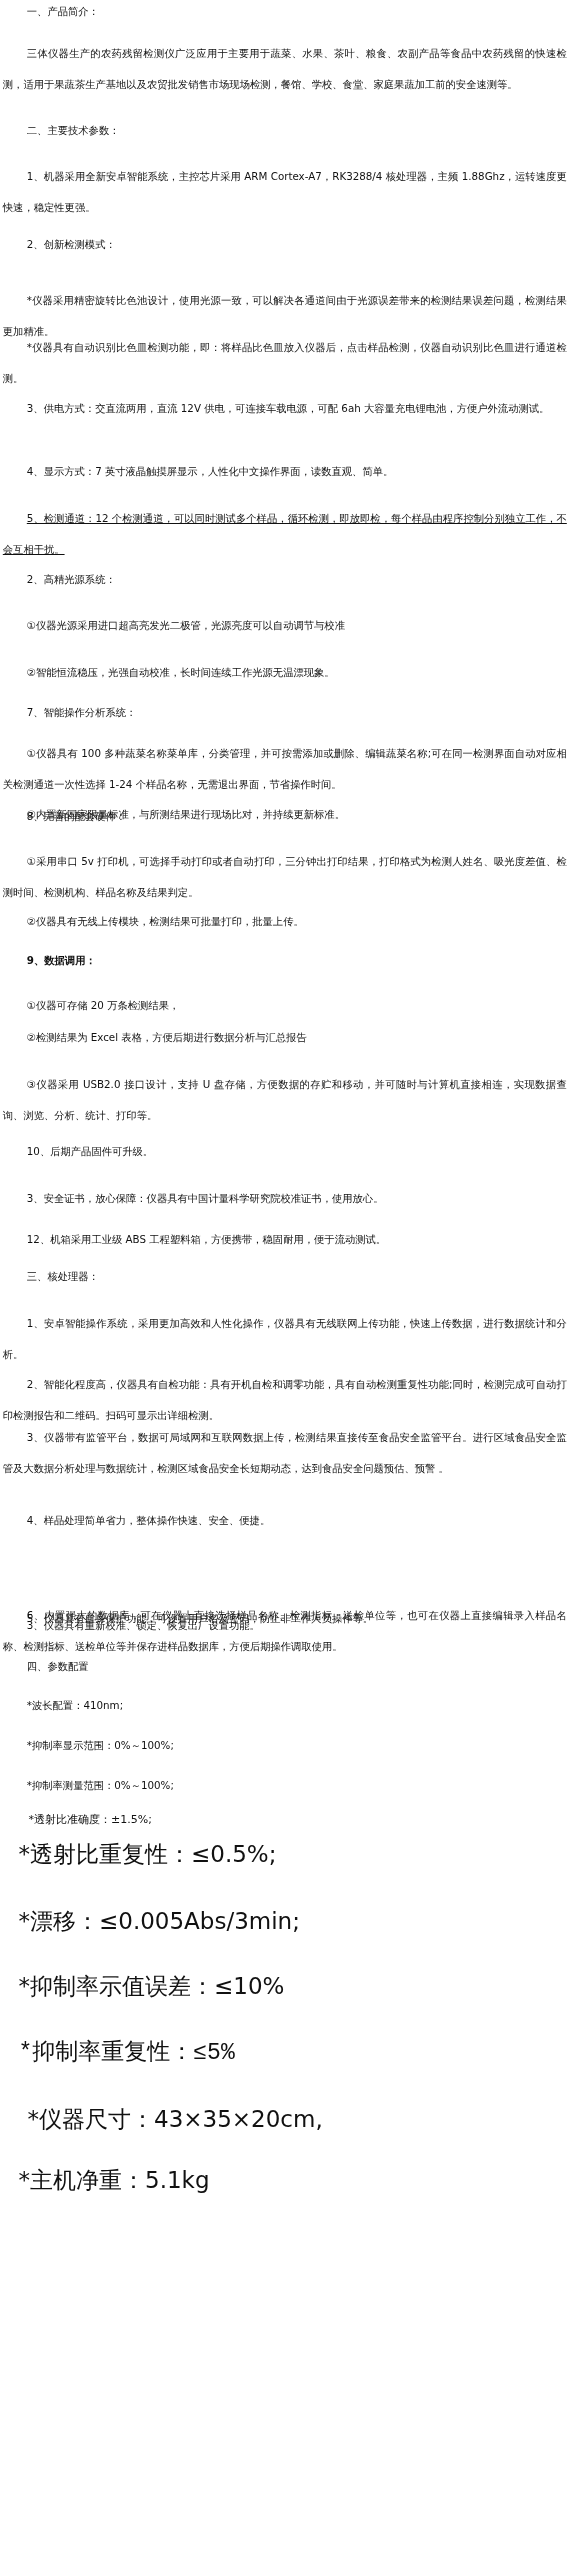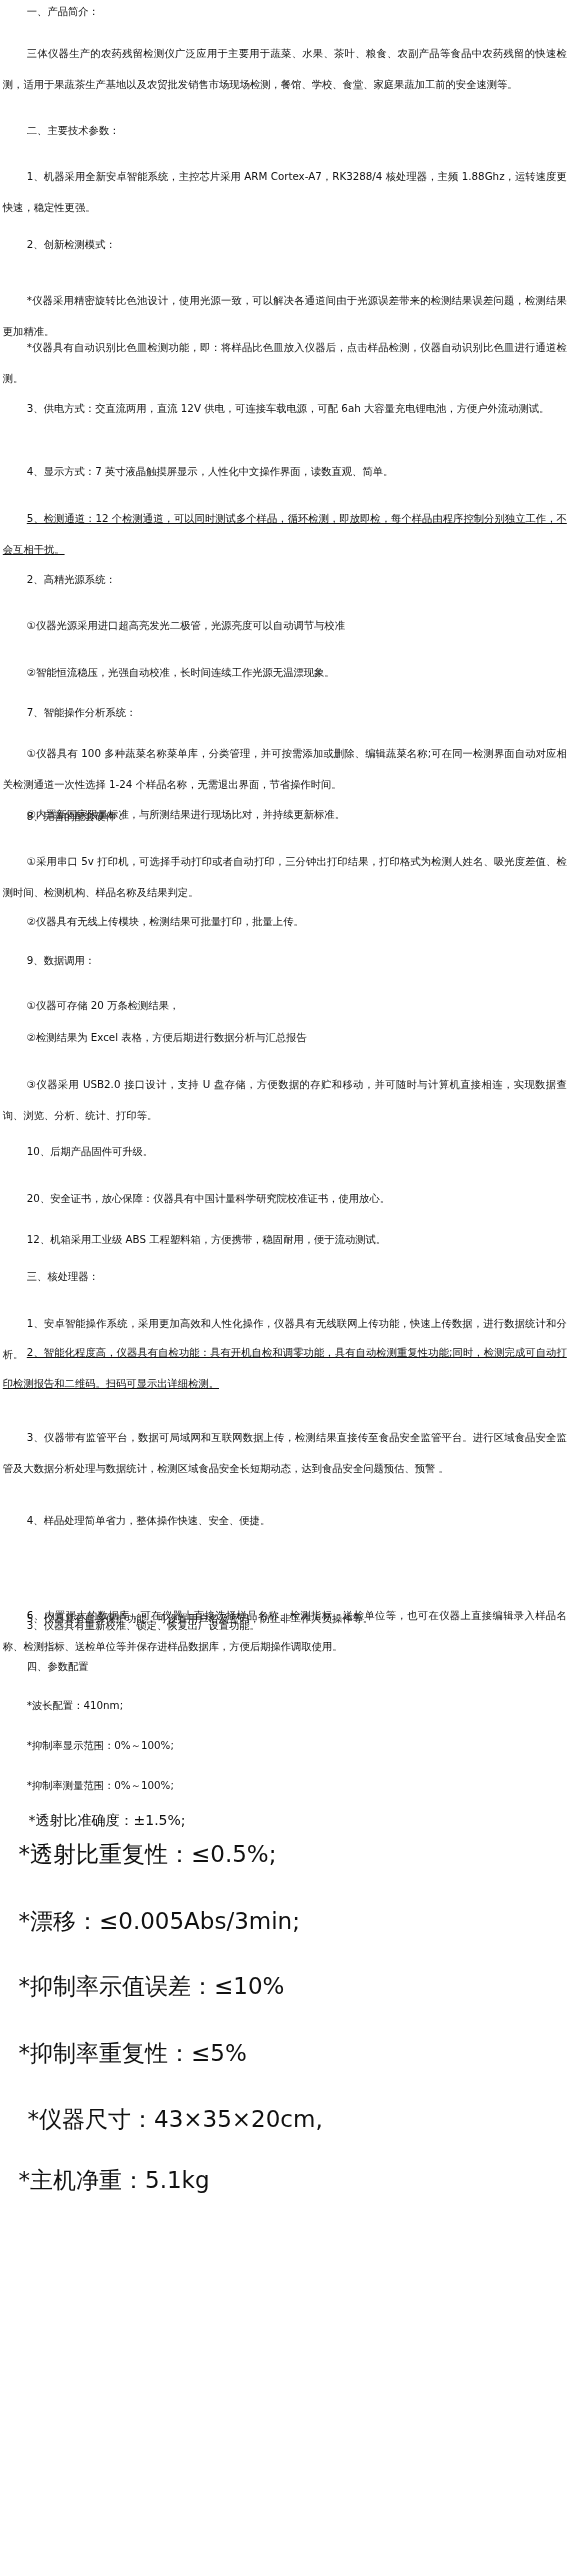--- a/index.html
+++ b/index.html
@@ -7,21 +7,21 @@
     width: 570px; height: 2576px; position: relative; overflow: hidden;
     color: #111111;
     font-family: "DejaVu Sans", "Liberation Sans", sans-serif;
   }
   .doc { position: absolute; left: 0; top: 0; width: 570px; }
   .p {
     position: absolute; left: 2.8px; width: 564px;
     font-size: 10.3px; line-height: 31px; letter-spacing: 0px;
     text-align: justify; text-indent: 24px; margin: 0;
   }
-  .small { position: absolute; left: 28.5px; font-size: 14px; line-height: 14.2px; margin: 0; }
+  .small { position: absolute; left: 28.5px; font-size: 11px; line-height: 14.2px; margin: 0; }
   .big { position: absolute; left: 18.5px; font-size: 23px; line-height: 26px; margin: 0; color: #111; }
 </style>
 </head>
 <body>
 
 <div class="doc">
   <p class="p" style="top:-4.3px;">一、产品简介：</p>
   <p class="p" style="top:38px; line-height:31px;">三体仪器生产的农药残留检测仪广泛应用于主要用于蔬菜、水果、茶叶、粮食、农副产品等食品中农药残留的快速检测，适用于果蔬茶生产基地以及农贸批发销售市场现场检测，餐馆、学校、食堂、家庭果蔬加工前的安全速测等。</p>
 
   <p class="p" style="top:115px;">二、主要技术参数：</p>
@@ -35,43 +35,43 @@
   <p class="p" style="top:564px;">2、高精光源系统：</p>
   <p class="p" style="top:610px;">①仪器光源采用进口超高亮发光二极管，光源亮度可以自动调节与校准</p>
   <p class="p" style="top:657px;">②智能恒流稳压，光强自动校准，长时间连续工作光源无温漂现象。</p>
   <p class="p" style="top:697px;">7、智能操作分析系统：</p>
   <p class="p" style="top:738px;">①仪器具有 100 多种蔬菜名称菜单库，分类管理，并可按需添加或删除、编辑蔬菜名称;可在同一检测界面自动对应相关检测通道一次性选择 1-24 个样品名称，无需退出界面，节省操作时间。</p>
   <p class="p" style="top:799px;">②内置新国家限量标准，与所测结果进行现场比对，并持续更新标准。</p>
   <p class="p" style="top:796px;"></p>
   <p class="p" style="top:801px;">8、完善的配套硬件：</p>
   <p class="p" style="top:846px;">①采用串口 5v 打印机，可选择手动打印或者自动打印，三分钟出打印结果，打印格式为检测人姓名、吸光度差值、检测时间、检测机构、样品名称及结果判定。</p>
   <p class="p" style="top:906px;">②仪器具有无线上传模块，检测结果可批量打印，批量上传。</p>
-  <p class="p" style="top:945px;">9、数据调用：</p>
+  <p class="p" style="top:945px;font-weight:bold;">9、数据调用：</p>
   <p class="p" style="top:990px;">①仪器可存储 20 万条检测结果，</p>
   <p class="p" style="top:1022px;">②检测结果为 Excel 表格，方便后期进行数据分析与汇总报告</p>
   <p class="p" style="top:1069px;">③仪器采用 USB2.0 接口设计，支持 U 盘存储，方便数据的存贮和移动，并可随时与计算机直接相连，实现数据查询、浏览、分析、统计、打印等。</p>
   <p class="p" style="top:1136px;">10、后期产品固件可升级。</p>
-  <p class="p" style="top:1183px;">20、安全证书，放心保障：仪器具有中国计量科学研究院校准证书，使用放心。</p>
+  <p class="p" style="top:1183px;">3、安全证书，放心保障：仪器具有中国计量科学研究院校准证书，使用放心。</p>
   <p class="p" style="top:1224px;">12、机箱采用工业级 ABS 工程塑料箱，方便携带，稳固耐用，便于流动测试。</p>
 
   <p class="p" style="top:1261px;">三、核处理器：</p>
   <p class="p" style="top:1308px;">1、安卓智能操作系统，采用更加高效和人性化操作，仪器具有无线联网上传功能，快速上传数据，进行数据统计和分析。</p>
-  <p class="p" style="top:1337px;text-decoration:underline;">2、智能化程度高，仪器具有自检功能：具有开机自检和调零功能，具有自动检测重复性功能;同时，检测完成可自动打印检测报告和二维码。扫码可显示出详细检测。</p>
+  <p class="p" style="top:1369px;">2、智能化程度高，仪器具有自检功能：具有开机自检和调零功能，具有自动检测重复性功能;同时，检测完成可自动打印检测报告和二维码。扫码可显示出详细检测。</p>
   <p class="p" style="top:1422px;">3、仪器带有监管平台，数据可局域网和互联网数据上传，检测结果直接传至食品安全监管平台。进行区域食品安全监管及大数据分析处理与数据统计，检测区域食品安全长短期动态，达到食品安全问题预估、预警 。</p>
   <p class="p" style="top:1505px;">4、样品处理简单省力，整体操作快速、安全、便捷。</p>
   <p class="p" style="top:1603px;">5、仪器具有自身保护功能，可设置用户名及密码，防止非工作人员操作等。</p>
   <p class="p" style="top:1600px;">6、内置强大的数据库，可在仪器上直接选择样品名称、检测指标、送检单位等，也可在仪器上直接编辑录入样品名称、检测指标、送检单位等并保存进样品数据库，方便后期操作调取使用。</p>
   <p class="p" style="top:1610px;">3、仪器具有重新校准、锁定、恢复出厂设置功能。</p>
 
   <p class="p" style="top:1651px;">四、参数配置</p>
   <p class="p" style="top:1690px;">*波长配置：410nm;</p>
   <p class="p" style="top:1730px;">*抑制率显示范围：0%～100%;</p>
   <p class="p" style="top:1770px;">*抑制率测量范围：0%～100%;</p>
   <p class="small" style="top:1813px;">*透射比准确度：±1.5%;</p>
 
   <p class="big" style="top:1841px;">*透射比重复性：≤0.5%;</p>
   <p class="big" style="top:1908px;">*漂移：≤0.005Abs/3min;</p>
   <p class="big" style="top:1973px;">*抑制率示值误差：≤10%</p>
-  <p class="big" style="top:2040px;">*抑制率重复性：≤5%</p>
+  <p class="big" style="top:2040px;font-family:Liberation Mono, monospace;">*抑制率重复性：≤5%</p>
   <p class="big" style="top:2106px;margin-left:9px;">*仪器尺寸：43×35×20cm,</p>
   <p class="big" style="top:2167px;">*主机净重：5.1kg</p>
 </div>
 
 
 </body></html>

